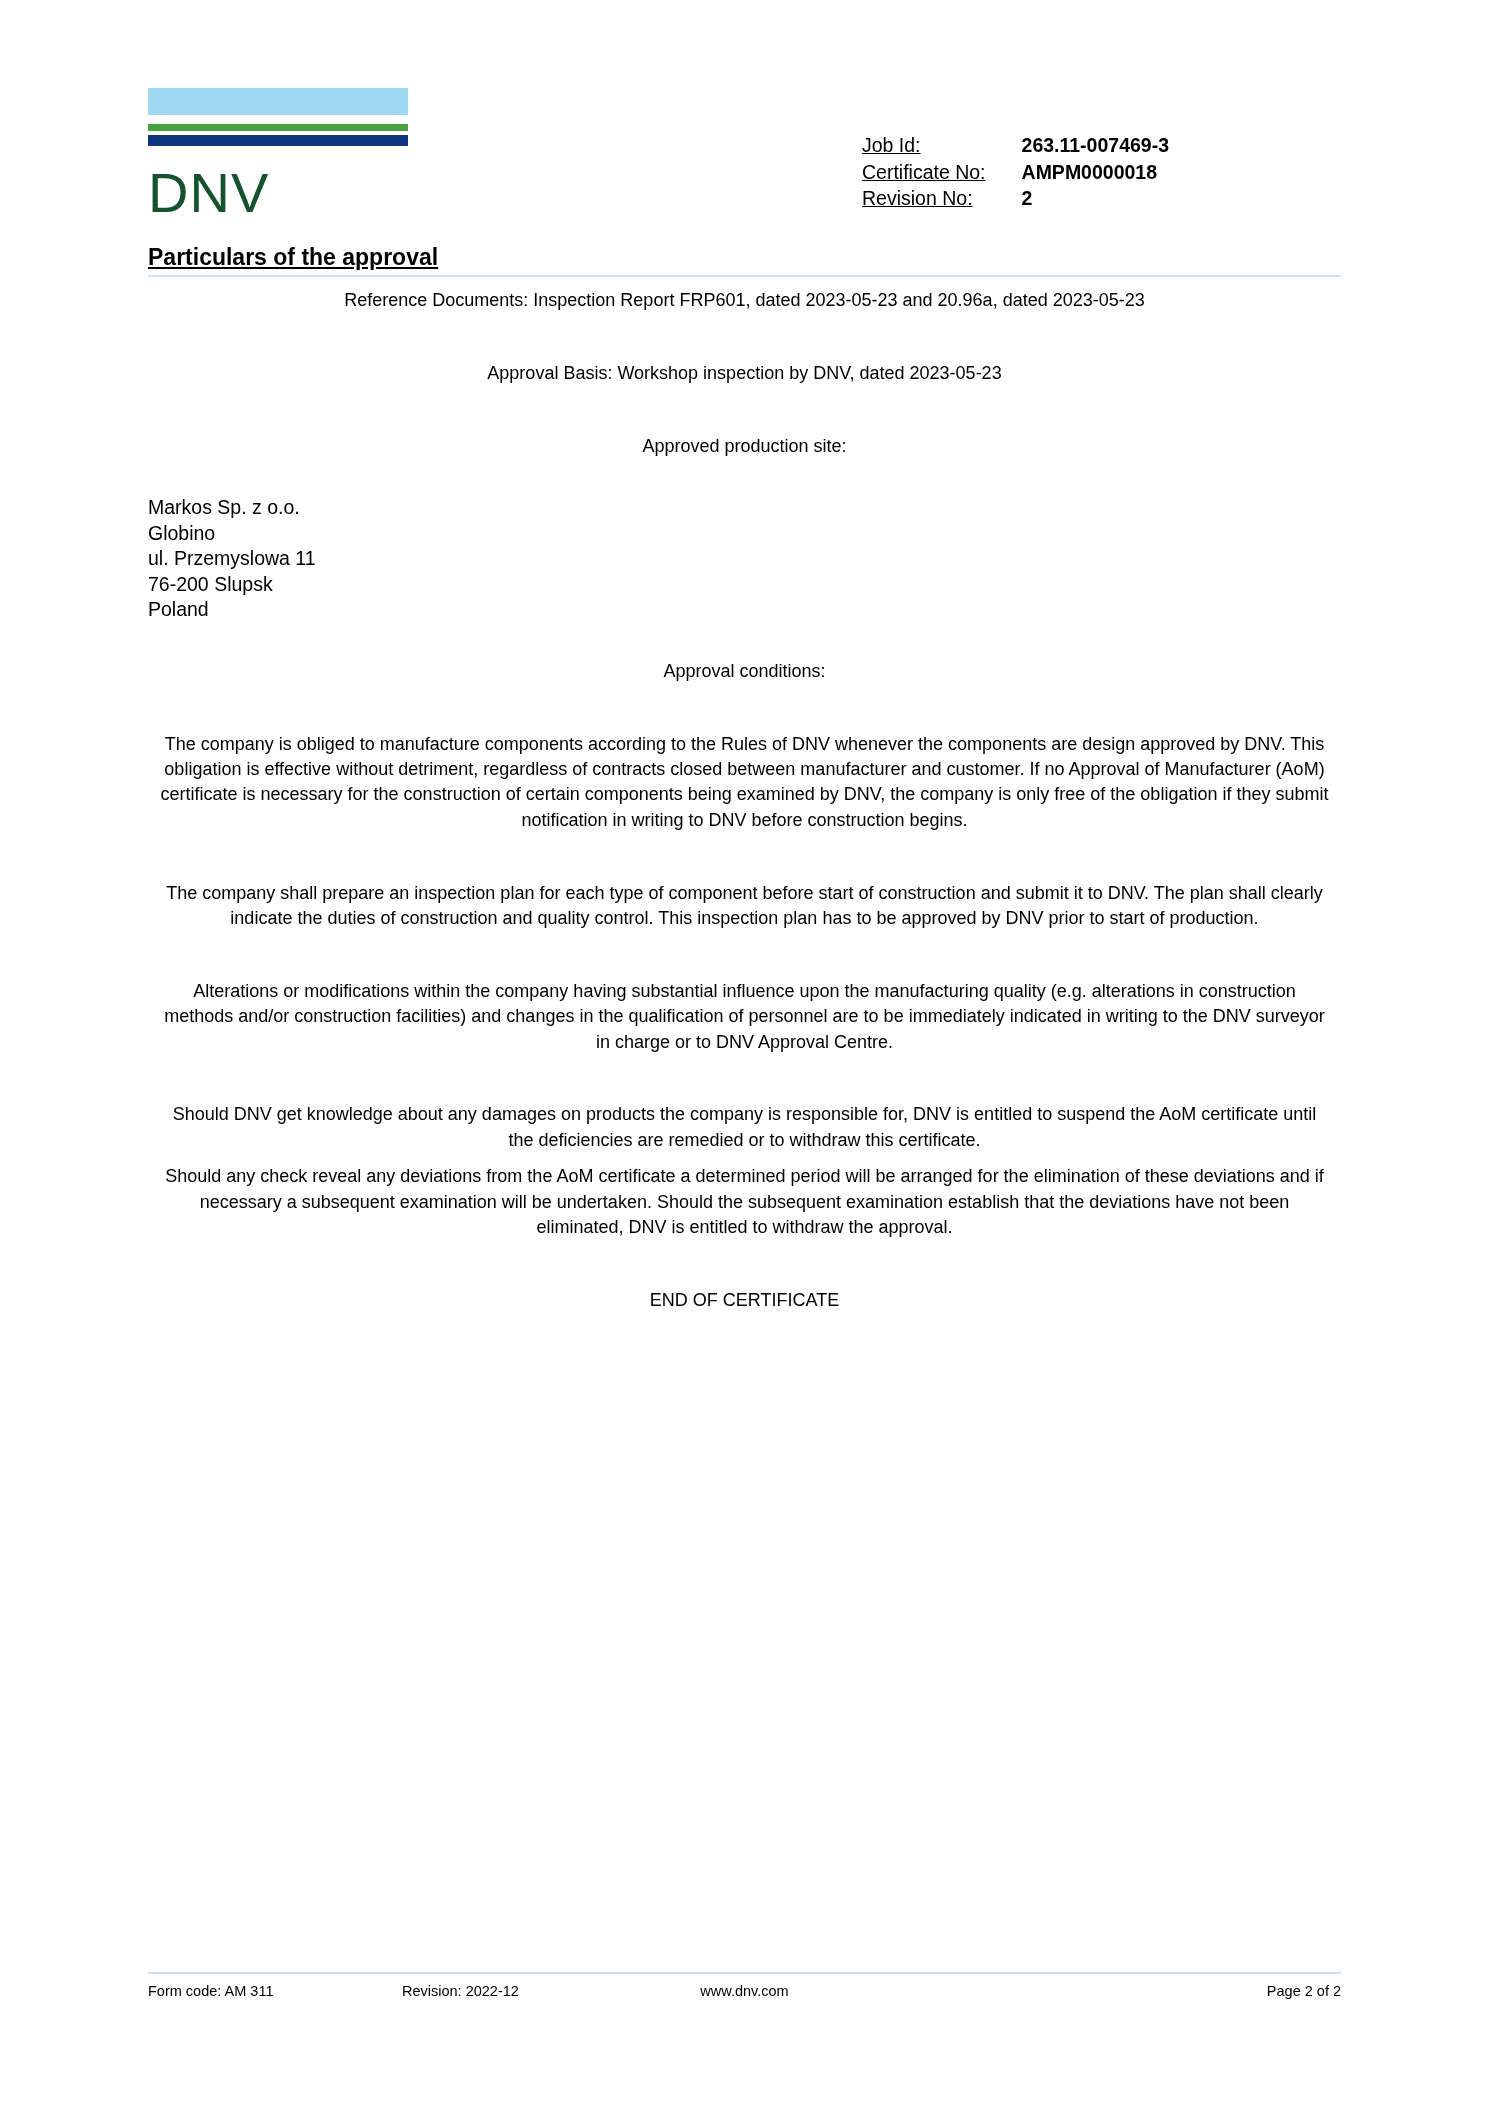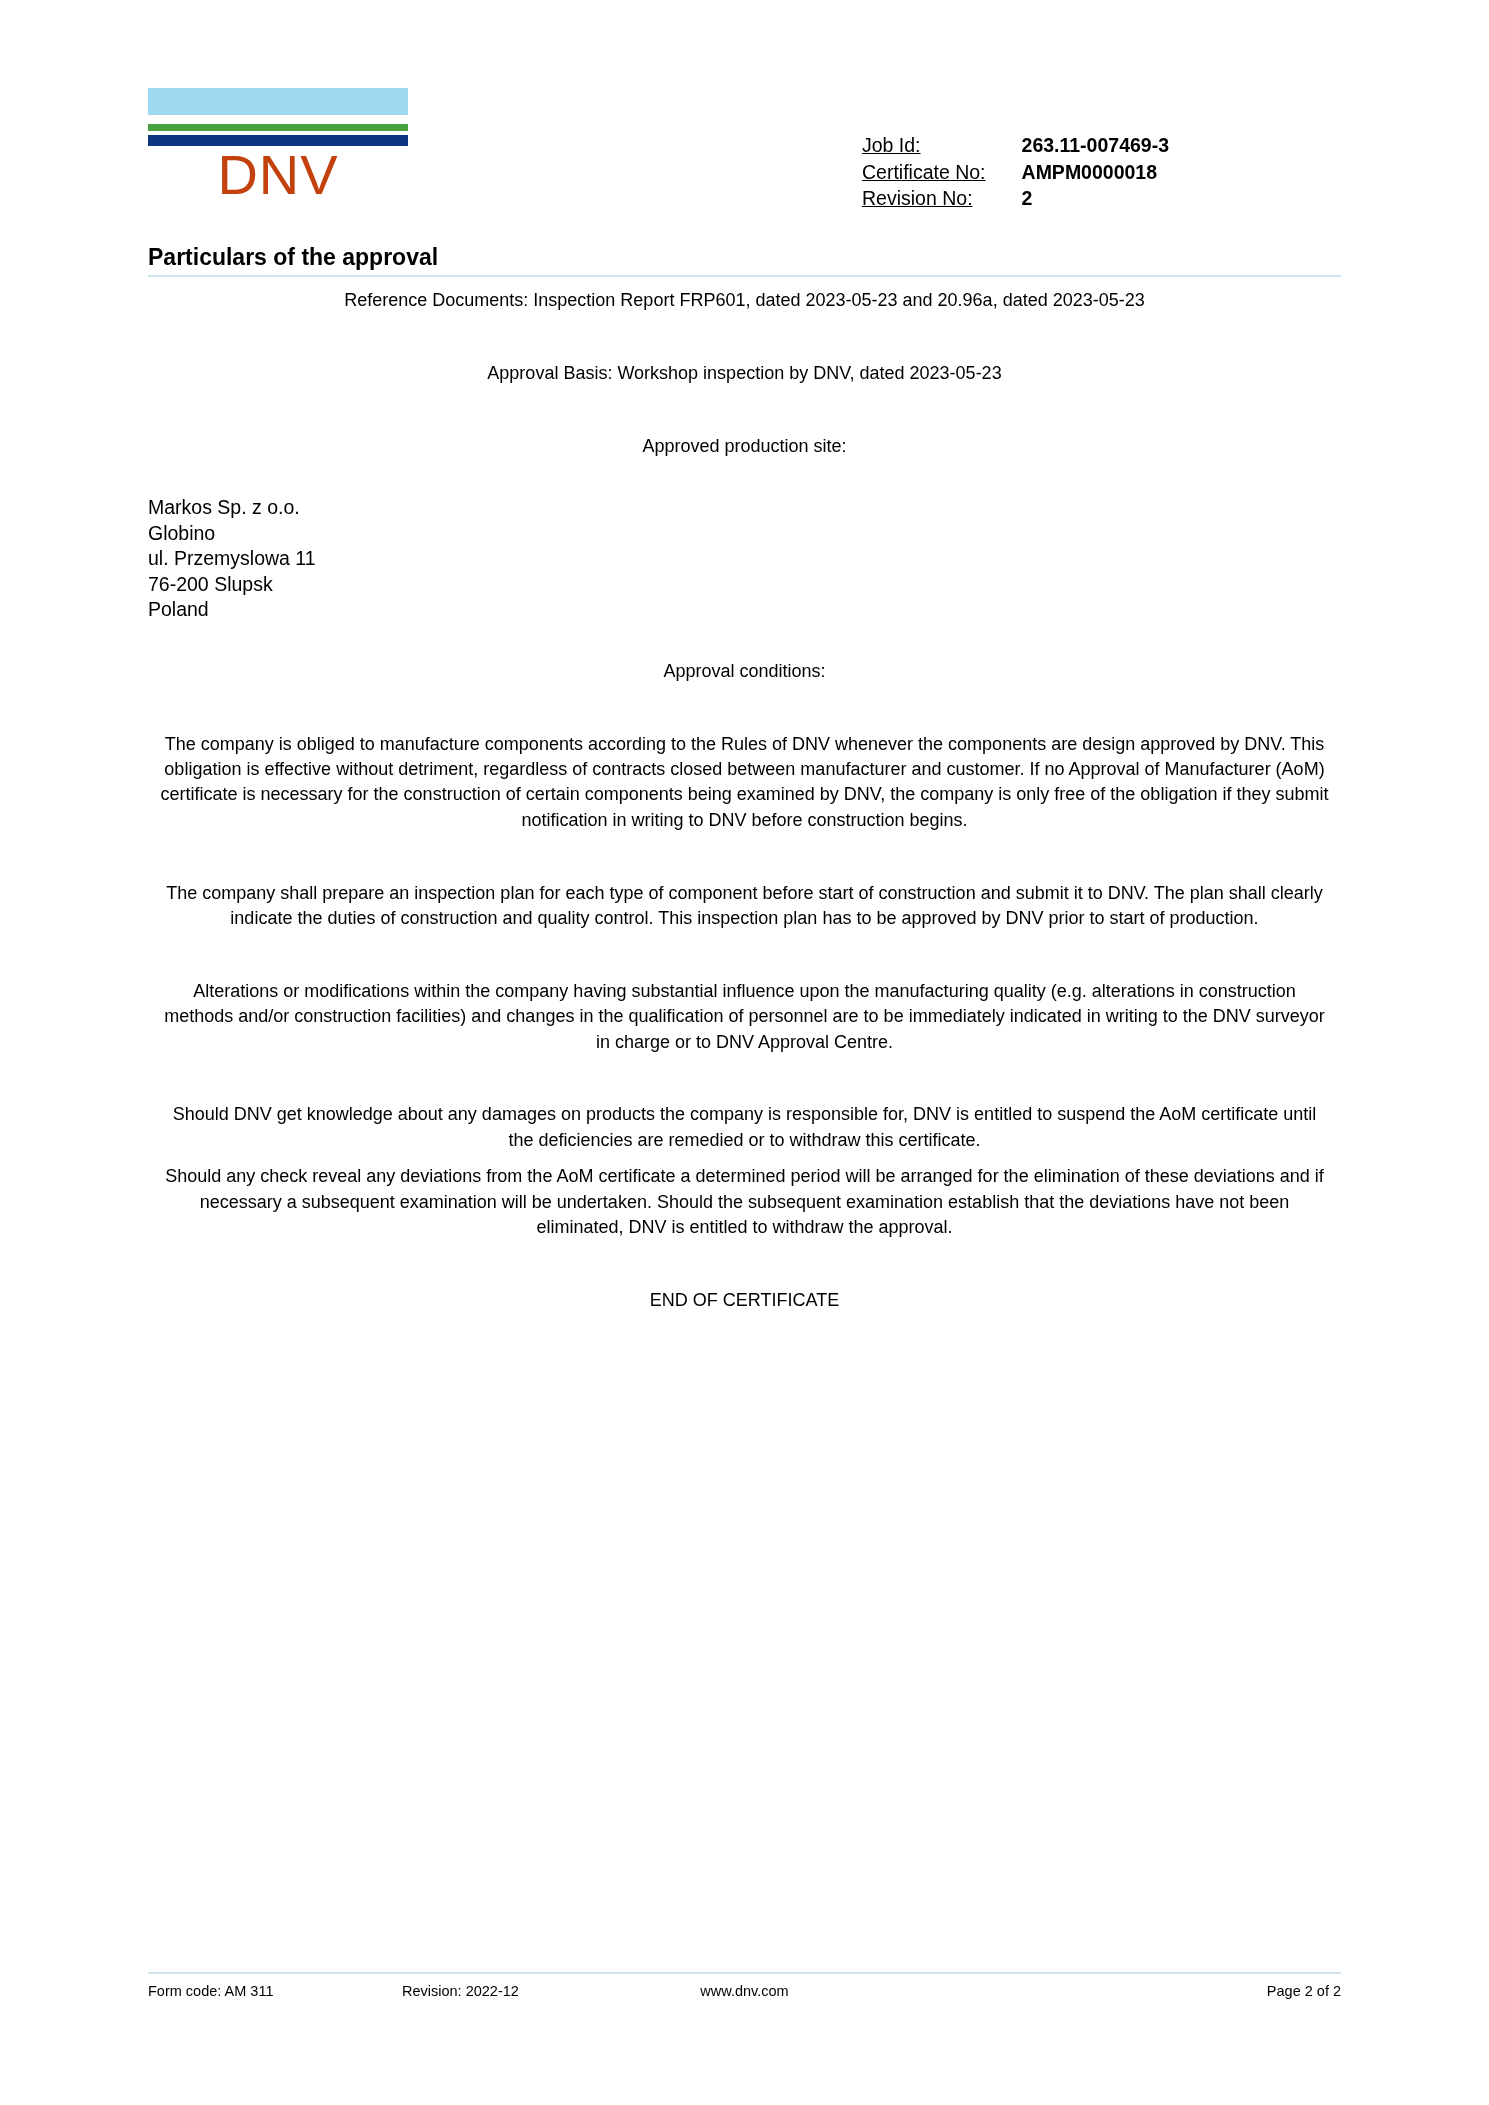--- a/index.html
+++ b/index.html
@@ -49,25 +49,25 @@
     width: 260px;
     height: 11px;
     background: #0f3580;
     margin-top: 4px;
   }
   .logo-word {
     font-family: "Liberation Sans", sans-serif;
     font-size: 56px;
     font-weight: 400;
     letter-spacing: 1px;
-    color: #c2410c;
-    text-align: center;
+    color: #14532d;
+    text-align: left;
     width: 260px;
     line-height: 58px;
-    margin-top: 0;
+    margin-top: 18px;
   }
 
   .header-meta {
     position: absolute;
     left: 862px;
     top: 132px;
     font-size: 19.5px;
     line-height: 26.5px;
   }
   .header-meta table {
@@ -94,20 +94,21 @@
     position: absolute;
     left: 148px;
     top: 243px;
     width: 1193px;
   }
   .section-title {
     font-size: 23px;
     font-weight: bold;
     line-height: 28px;
     margin: 0 0 4px 0;
+    text-decoration: underline;
   }
   .rule-blue {
     width: 1193px;
     height: 2px;
     background: #cfe3ef;
     margin-bottom: 8px;
   }
   p.body-text {
     font-size: 18px;
     line-height: 25.4px;

